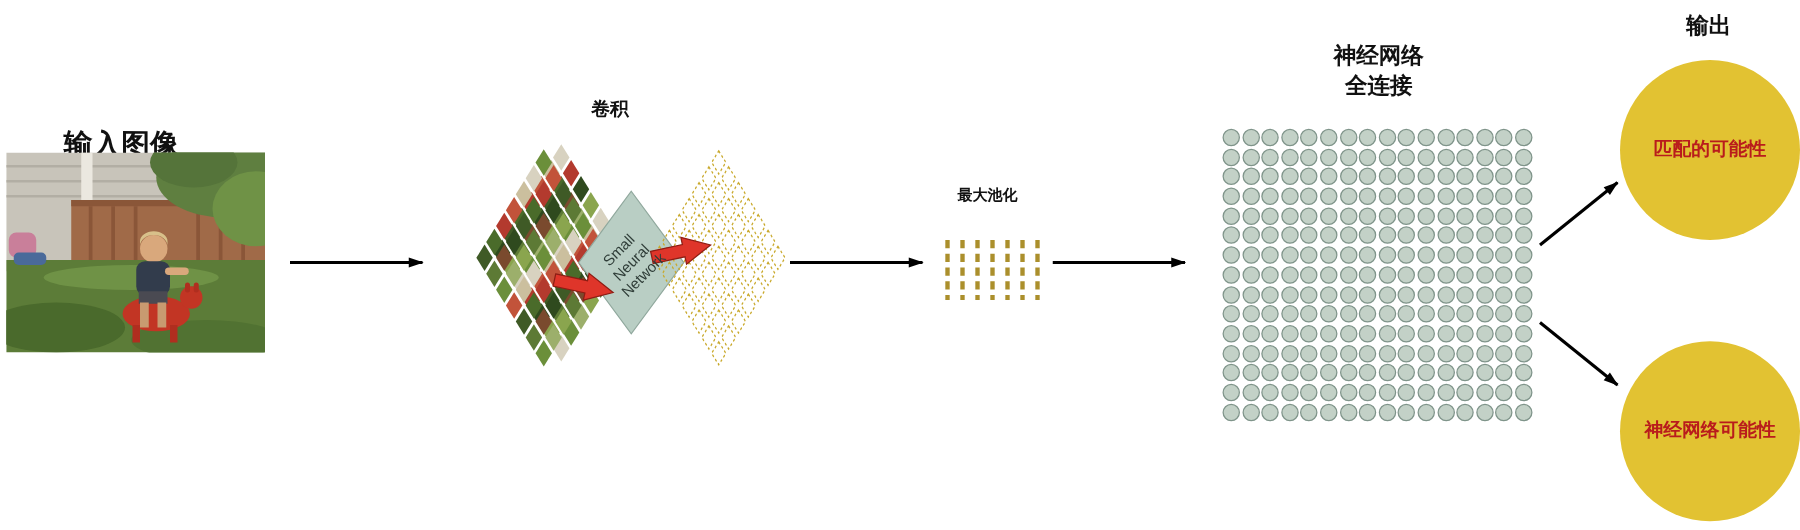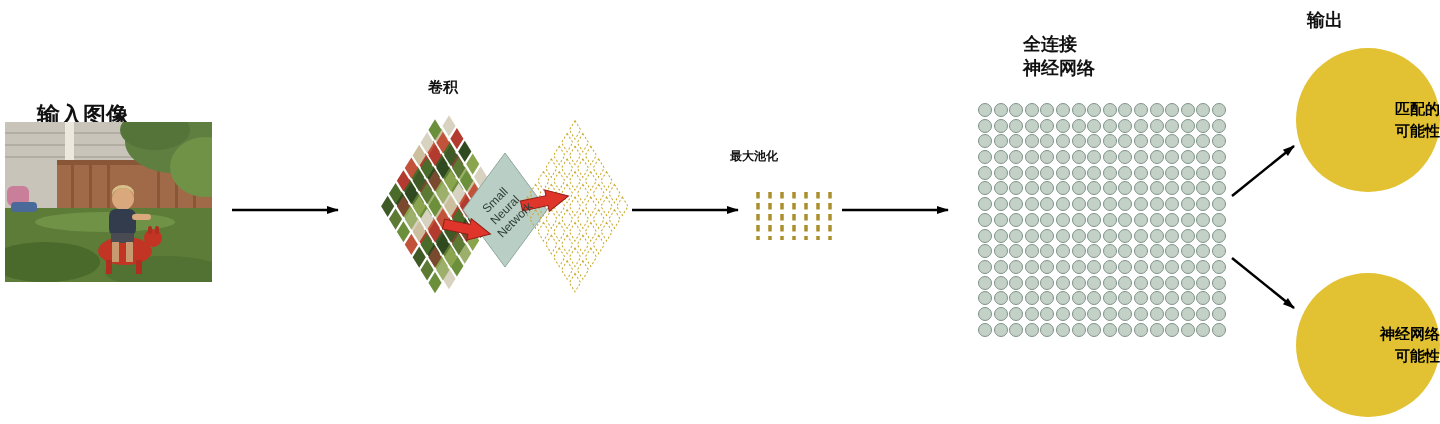--- a/index.html
+++ b/index.html
@@ -1,19 +1,19 @@
 <!DOCTYPE html>
 <html style="--yellow: #e2c232; --node-fill: #c3d1c7; --node-stroke: #7f948a; --dash: #ab8f2c; --conv-dash: #c9a92c; --nn-fill: #b9cec4; --nn-stroke: #90a89d; --red: #df352a;"><head>
 <meta charset="utf-8">
 <style>
   * { margin: 0; padding: 0; box-sizing: border-box; }
   body { background: #ffffff; font-family: "Liberation Sans", "DejaVu Sans", sans-serif; }
   .canvas { position: relative; width: 1440px; height: 424px; background: #ffffff; overflow: hidden; }
 
-  .lbl { position: absolute; text-align: left; font-weight: 700; color: #111; }
+  .lbl { position: absolute; text-align: center; font-weight: 700; color: #111; }
   .lbl-input   { left: 37px;  top: 100px; width: 120px; font-size: 23px; }
   .lbl-conv    { left: 428px; top: 78px;  width: 120px; font-size: 15px; }
   .lbl-pool    { left: 730px; top: 148px; width: 120px; font-size: 12px; }
   .lbl-fc      { left: 1023px; top: 32px; width: 160px; font-size: 18px; line-height: 24px; }
   .lbl-output  { left: 1307px; top: 8px;  width: 120px; font-size: 18px; }
 
   .photo { position: absolute; left: 5px; top: 122px; width: 207px; height: 160px; }
   .photo svg { display: block; }
 
   .arrow-svg { position: absolute; }
@@ -33,23 +33,23 @@
 
   .mp-svg { position: absolute; left: 752px; top: 188px; }
   .mp-line { stroke: var(--dash); stroke-width: 3.5; stroke-dasharray: 6.5 4.5; }
 
   .fc-grid { position: absolute; left: 978px; top: 103px; width: 251px; height: 237px;
              display: grid; grid-template-columns: repeat(16, 15.6px); grid-auto-rows: 15.7px; }
   .node { width: 14px; height: 14px; border-radius: 50%;
           background: var(--node-fill); border: 1.5px solid var(--node-stroke); }
 
   .out-circle { position: absolute; width: 144px; height: 144px; border-radius: 50%;
-                background: var(--yellow); display: flex; flex-direction: column;
-                align-items: flex-end; justify-content: center; text-align: center;
-                font-weight: 700; font-size: 15px; line-height: 22px; color: #000000; }
+                background: var(--yellow); display: flex; flex-direction: row;
+                align-items: center; justify-content: center; text-align: center;
+                font-weight: 700; font-size: 15px; line-height: 22px; color: #b91c1c; }
   .oc-top { left: 1296px; top: 48px; }
   .oc-bottom { left: 1296px; top: 273px; }
 </style>
 </head>
 <body>
 
 <div class="canvas">
 
   <svg width="0" height="0" style="position:absolute">
     <defs>
@@ -282,22 +282,22 @@
         <line x1="18" x2="18" y1="4" y2="52" class="mp-line"></line>
         <line x1="30" x2="30" y1="4" y2="52" class="mp-line"></line>
         <line x1="42" x2="42" y1="4" y2="52" class="mp-line"></line>
         <line x1="54" x2="54" y1="4" y2="52" class="mp-line"></line>
         <line x1="66" x2="66" y1="4" y2="52" class="mp-line"></line>
         <line x1="78" x2="78" y1="4" y2="52" class="mp-line"></line>
       </g>
   </svg>
 
   <div class="lbl lbl-fc">
+    <div>神经网络</div>
     <div>全连接</div>
-    <div>神经网络</div>
   </div>
   <div class="fc-grid">
       <div class="node"></div>
       <div class="node"></div>
       <div class="node"></div>
       <div class="node"></div>
       <div class="node"></div>
       <div class="node"></div>
       <div class="node"></div>
       <div class="node"></div>

